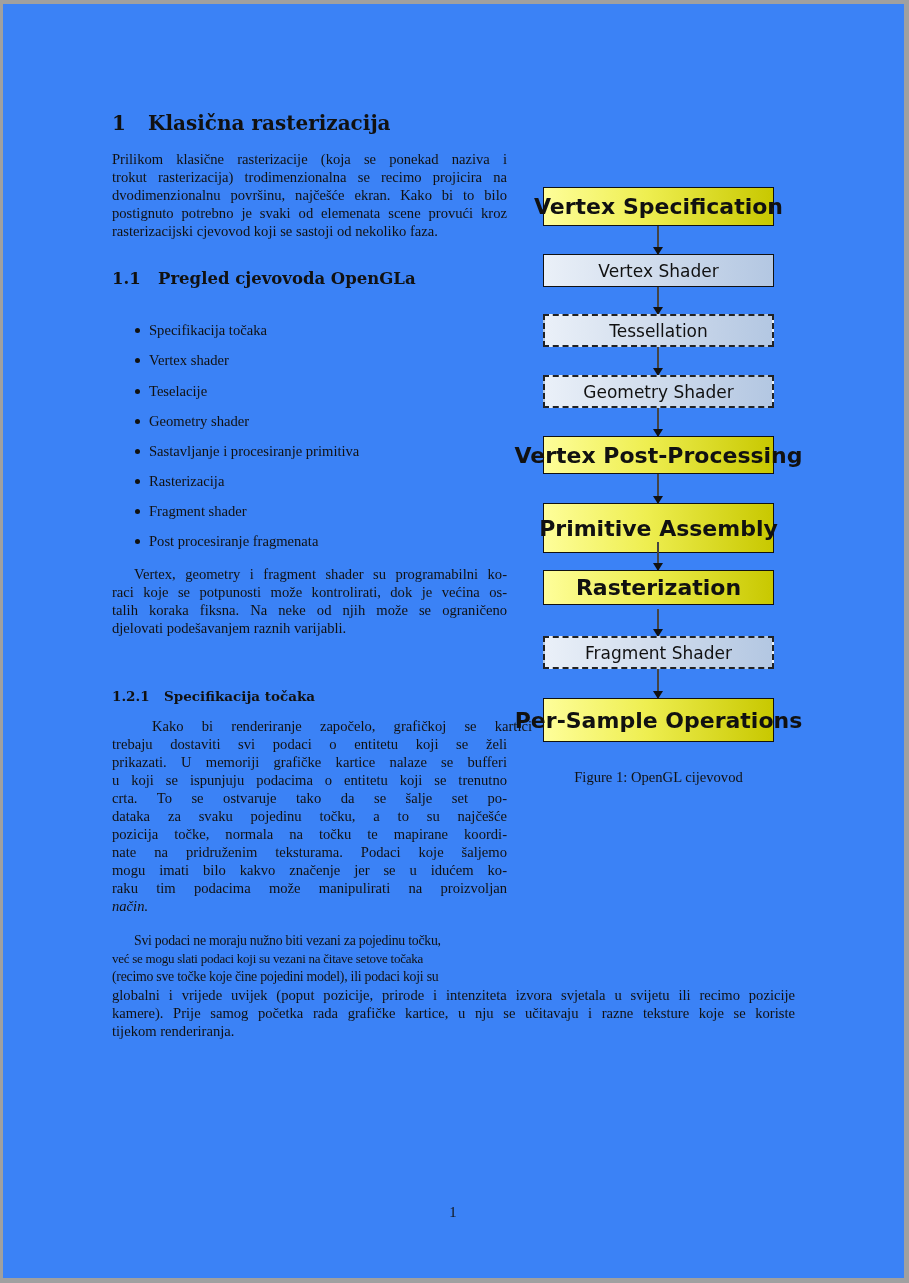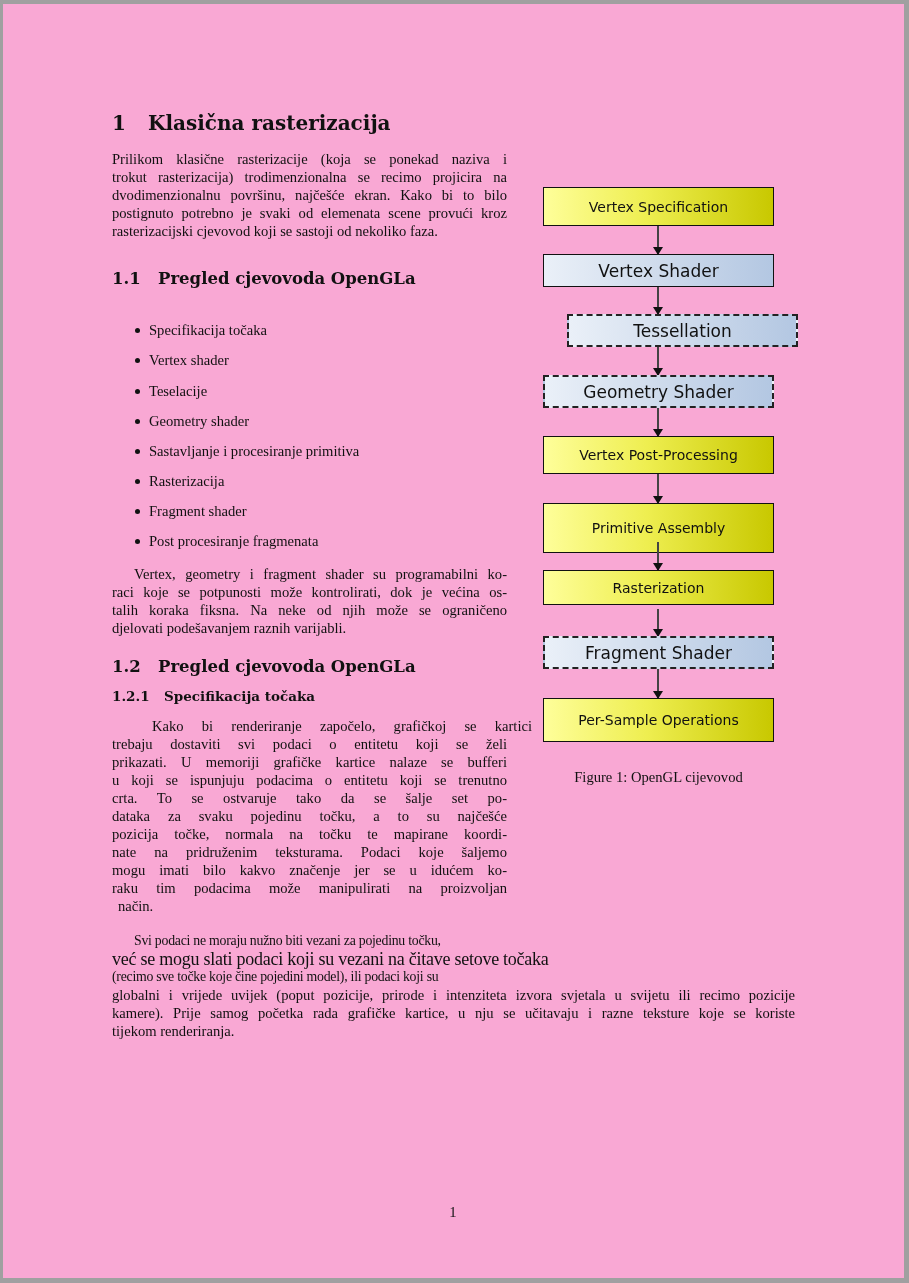--- a/index.html
+++ b/index.html
@@ -1,29 +1,29 @@
 <!DOCTYPE html>
 <html><head>
 <meta charset="utf-8">
 <style>
   html, body { margin:0; padding:0; }
   body { width:909px; height:1283px; background:#a0a0a0; position:relative; overflow:hidden; }
-  .page { position:absolute; left:3px; top:4px; width:901px; height:1274px; background:#f9a8d4; }
+  .page { position:absolute; left:3px; top:4px; width:901px; height:1274px; background:#3b82f6; }
   .abs { position:absolute; }
   .h1 { font-family:"DejaVu Serif", serif; font-weight:bold; font-size:20px; color:#111; white-space:nowrap; }
   .h2 { font-family:"DejaVu Serif", serif; font-weight:bold; font-size:16.5px; color:#111; white-space:nowrap; }
   .h3 { font-family:"DejaVu Serif", serif; font-weight:bold; font-size:13.5px; color:#111; white-space:nowrap; }
   .num { display:inline-block; }
   .line { position:absolute; font-family:"Liberation Serif", serif; font-size:14.6px; color:#111; white-space:nowrap; line-height:18px; }
   .just { text-align:justify; text-align-last:justify; }
   .bullet { position:absolute; font-family:"Liberation Serif", serif; font-size:14.6px; color:#111; white-space:nowrap; }
   .bullet .dot { position:absolute; left:-14px; top:6px; width:5px; height:5px; border-radius:50%; background:#111; }
   .stage { position:absolute; left:540px; width:231px; box-sizing:border-box; display:flex; align-items:center; justify-content:center;
            font-family:"DejaVu Sans", "Liberation Sans", sans-serif; color:#111; white-space:nowrap; }
-  .stage.fixed { border:1px solid #111; background:linear-gradient(to right, #fefe9a 0%, #eeee50 45%, #c8c800 100%); font-size:14px; }
+  .stage.fixed { border:1px solid #111; background:linear-gradient(to right, #fefe9a 0%, #eeee50 45%, #c8c800 100%); font-size:22px;font-weight:bold; }
   .stage.prog { border:1px solid #111; background:linear-gradient(to right, #eaf0f8 0%, #cfdbec 50%, #b3c7e2 100%); font-size:17px; }
   .stage.opt { border:2px dashed #222; background:linear-gradient(to right, #eaf0f8 0%, #cfdbec 50%, #b3c7e2 100%); font-size:17px; }
   .arrow { position:absolute; left:654px; width:2px; background:#444; }
   .arrow::after { content:""; position:absolute; left:-4px; bottom:-1px; border-left:5px solid transparent; border-right:5px solid transparent; border-top:8px solid #111; }
 </style>
 </head>
 <body>
 
 <div class="page">
 
@@ -54,58 +54,55 @@
     <div class="bullet" style="left:146px; top:529px;"><span class="dot"></span><span>Post procesiranje fragmenata</span></div>
   </div>
 
   <div>
     <div class="line just" style="left:131px; top:561px; width:373px;">Vertex, geometry i fragment shader su programabilni ko-</div>
     <div class="line just" style="left:109px; top:579px; width:395px;">raci koje se potpunosti može kontrolirati, dok je većina os-</div>
     <div class="line just" style="left:109px; top:597px; width:395px;">talih koraka fiksna.  Na neke od njih može se ograničeno</div>
     <div class="line" style="left:109px; top:615px;">djelovati podešavanjem raznih varijabli.</div>
   </div>
 
-  <div class="abs h2" style="left:109px; top:653px;">
-    <span class="num" style="width:46px;">1.2</span><span>Pregled cjevovoda OpenGLa</span>
-  </div>
   <div class="abs h3" style="left:109px; top:684px;">
     <span class="num" style="width:52px;">1.2.1</span><span>Specifikacija točaka</span>
   </div>
 
   <div>
     <div class="line just" style="left:115px; top:713px; width:380px;margin-left:34px;">Kako bi renderiranje započelo, grafičkoj se kartici</div>
     <div class="line just" style="left:109px; top:731px; width:395px;">trebaju dostaviti svi podaci o entitetu koji se želi</div>
     <div class="line just" style="left:109px; top:749px; width:395px;">prikazati.  U memoriji grafičke kartice nalaze se bufferi</div>
     <div class="line just" style="left:109px; top:767px; width:395px;">u koji se ispunjuju podacima o entitetu koji se trenutno</div>
     <div class="line just" style="left:109px; top:785px; width:395px;">crta.    To se ostvaruje tako da se šalje set po-</div>
     <div class="line just" style="left:109px; top:803px; width:395px;">dataka za svaku pojedinu točku, a to su najčešće</div>
     <div class="line just" style="left:109px; top:821px; width:395px;">pozicija točke, normala na točku te mapirane koordi-</div>
     <div class="line just" style="left:109px; top:839px; width:395px;">nate na pridruženim teksturama.  Podaci koje šaljemo</div>
     <div class="line just" style="left:109px; top:857px; width:395px;">mogu imati bilo kakvo značenje jer se u idućem ko-</div>
     <div class="line just" style="left:109px; top:875px; width:395px;">raku tim podacima može manipulirati na proizvoljan</div>
-    <div class="line" style="left:115px; top:893px;">način.</div>
+    <div class="line" style="left:109px; top:893px;font-style:italic;">način.</div>
   </div>
 
   <div>
     <div class="line" style="left:131px; top:928px; font-size:13.8px; letter-spacing:-0.25px;">Svi podaci ne moraju nužno biti vezani za pojedinu točku,</div>
-    <div class="line" style="left:109px; top:946px; font-size:18px; letter-spacing:-0.25px;">već se mogu slati podaci koji su vezani na čitave setove točaka</div>
+    <div class="line" style="left:109px; top:946px; font-size:13px; letter-spacing:-0.25px;">već se mogu slati podaci koji su vezani na čitave setove točaka</div>
     <div class="line" style="left:109px; top:964px; font-size:13.8px; letter-spacing:-0.25px;">(recimo sve točke koje čine pojedini model), ili podaci koji su</div>
     <div class="line just" style="left:109px; top:982px; width:683px;">globalni i vrijede uvijek (poput pozicije, prirode i intenziteta izvora svjetala u svijetu ili recimo pozicije</div>
     <div class="line just" style="left:109px; top:1000px; width:683px;">kamere).  Prije samog početka rada grafičke kartice, u nju se učitavaju i razne teksture koje se koriste</div>
     <div class="line" style="left:109px; top:1018px;">tijekom renderiranja.</div>
   </div>
 
   <div>
     <div class="stage fixed" style="top:183px; height:39px;">Vertex Specification</div>
     <div class="arrow" style="top:222px; height:28px;"></div>
 
     <div class="stage prog" style="top:250px; height:33px;">Vertex Shader</div>
     <div class="arrow" style="top:283px; height:27px;"></div>
 
-    <div class="stage opt" style="top:310px; height:33px;margin-left:24px;">Tessellation</div>
+    <div class="stage opt" style="top:310px; height:33px;">Tessellation</div>
     <div class="arrow" style="top:343px; height:28px;"></div>
 
     <div class="stage opt" style="top:371px; height:33px;">Geometry Shader</div>
     <div class="arrow" style="top:404px; height:28px;"></div>
 
     <div class="stage fixed" style="top:432px; height:38px;">Vertex Post-Processing</div>
     <div class="arrow" style="top:470px; height:29px;"></div>
 
     <div class="stage fixed" style="top:499px; height:50px;">Primitive Assembly</div>
     <div class="arrow" style="top:538px; height:28px;"></div>

